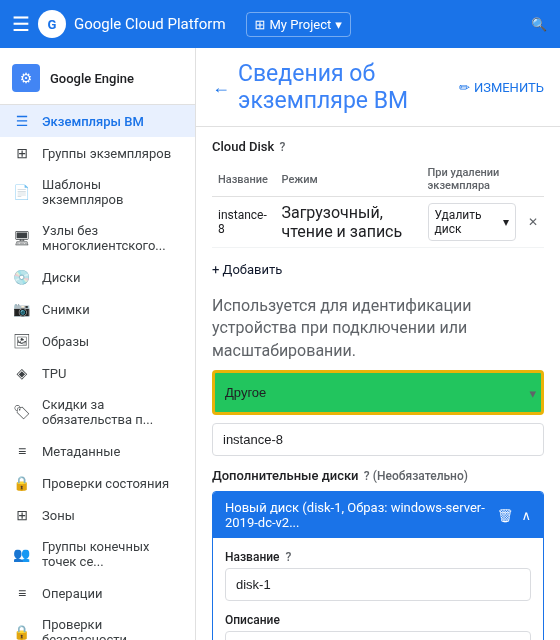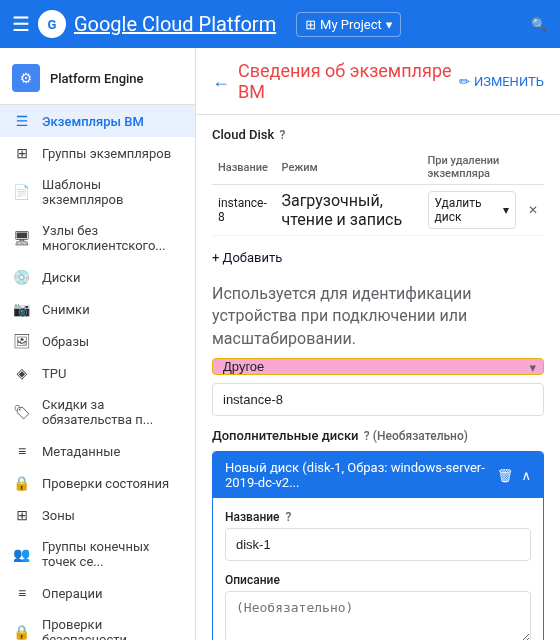--- a/index.html
+++ b/index.html
@@ -18,21 +18,21 @@
     }
     .topbar-menu-icon { font-size: 20px; cursor: pointer; }
     .topbar-logo { display: flex; align-items: center; gap: 8px; }
     .topbar-logo-img {
       width: 28px; height: 28px;
       background: white;
       border-radius: 50%;
       display: flex; align-items: center; justify-content: center;
       font-weight: bold; color: #1a73e8; font-size: 13px;
     }
-    .topbar-title { font-size: 20px; font-weight: 400; white-space: nowrap; text-decoration: underline; }
+    .topbar-title { font-size: 15px; font-weight: 400; white-space: nowrap; }
     .topbar-project {
       margin-left: 12px;
       display: flex; align-items: center; gap: 4px;
       border: 1px solid rgba(255,255,255,0.4);
       border-radius: 4px;
       padding: 4px 8px;
       cursor: pointer;
       font-size: 13px;
     }
     .topbar-search { margin-left: auto; cursor: pointer; }
@@ -82,21 +82,21 @@
 
     
     .page-header {
       display: flex; align-items: center; justify-content: space-between;
       padding: 12px 16px;
       border-bottom: 1px solid #e0e0e0;
       background: white;
     }
     .page-header-left { display: flex; align-items: center; gap: 8px; }
     .back-btn { color: #1a73e8; cursor: pointer; font-size: 18px; }
-    .page-title { font-size: 18px; font-weight: 400; color: #ef4444; }
+    .page-title { font-size: 23px; font-weight: 400; color: #3b82f6; }
     .edit-btn {
       display: flex; align-items: center; gap: 4px;
       color: #1a73e8; cursor: pointer; font-size: 13px;
     }
 
     
     .content { padding: 12px 16px; flex: 1; overflow-y: auto; }
 
     .section-label { font-size: 13px; font-weight: 500; color: #202124; margin-bottom: 8px; }
     .help-icon { color: #5f6368; font-size: 12px; margin-left: 2px; }
@@ -122,22 +122,22 @@
       padding: 6px 0;
     }
 
     
     .device-name-section { margin: 12px 0; }
     .device-desc { font-size: 16px; color: #5f6368; margin-bottom: 8px; line-height: 1.4; }
     .select-wrapper {
       position: relative; margin-bottom: 8px;
     }
     .select-wrapper select {
-      width: 100%; padding: 0 10px; border: 1px solid #eab308;
-      border-radius: 4px; font-size: 13px; appearance: none; background: #f9a8d4;
+      width: 100%; padding: 12px 10px; border: 3px solid #eab308;
+      border-radius: 4px; font-size: 13px; appearance: none; background: #22c55e;
       color: #202124; cursor: pointer;
     }
     .select-arrow {
       position: absolute; right: 8px; top: 50%; transform: translateY(-50%);
       pointer-events: none; color: #5f6368;
     }
     .text-input {
       width: 100%; padding: 8px 10px; border: 1px solid #dadce0;
       border-radius: 4px; font-size: 13px; color: #202124; background: white;
     }
@@ -185,21 +185,21 @@
     <span>▾</span>
   </div>
   <div class="topbar-search">🔍</div>
 </div>
 
 <div class="layout">
 
   <div class="sidebar">
     <div class="sidebar-header">
       <div class="sidebar-header-icon">⚙</div>
-      <span class="sidebar-header-title">Platform Engine</span>
+      <span class="sidebar-header-title">Google Engine</span>
     </div>
 
     <div class="sidebar-item active">
       <span class="sidebar-item-icon">☰</span>
       <span>Экземпляры ВМ</span>
     </div>
     <div class="sidebar-item">
       <span class="sidebar-item-icon">⊞</span>
       <span>Группы экземпляров</span>
     </div>

